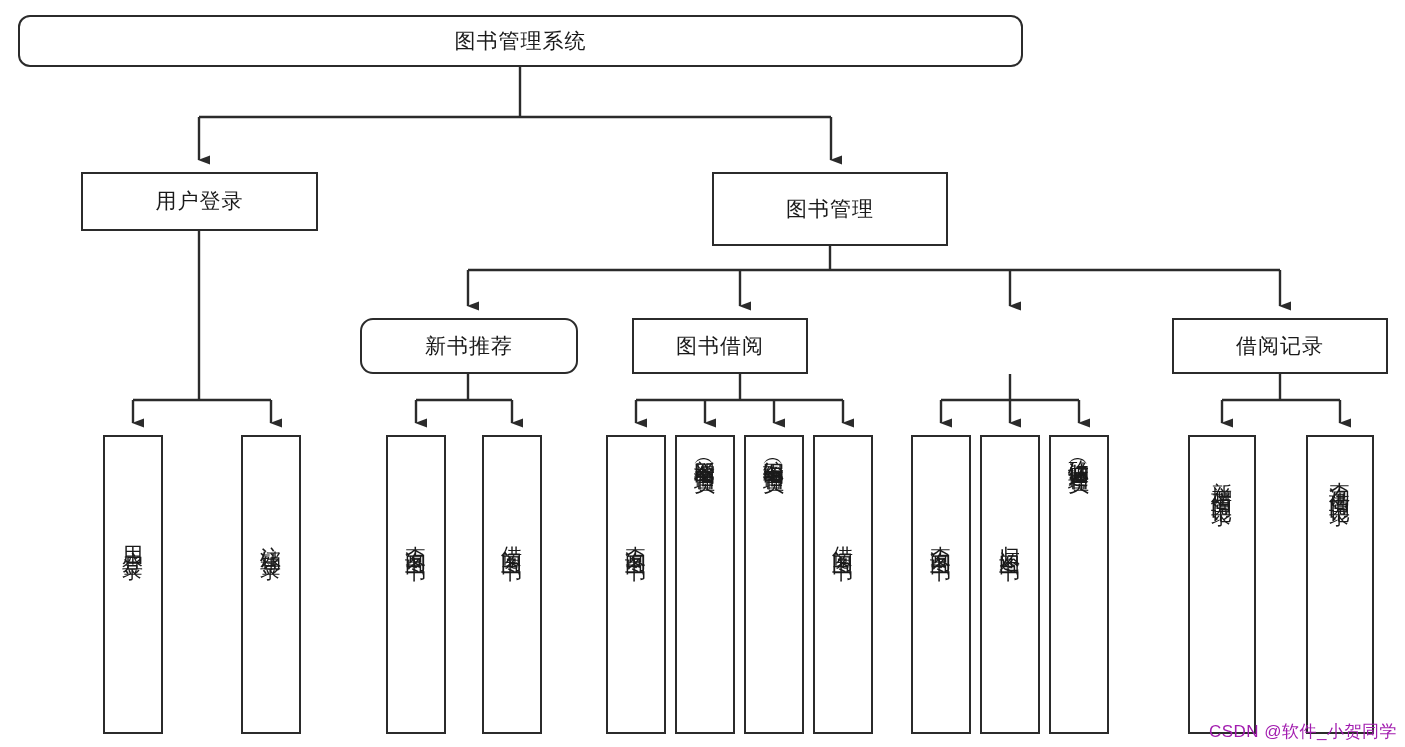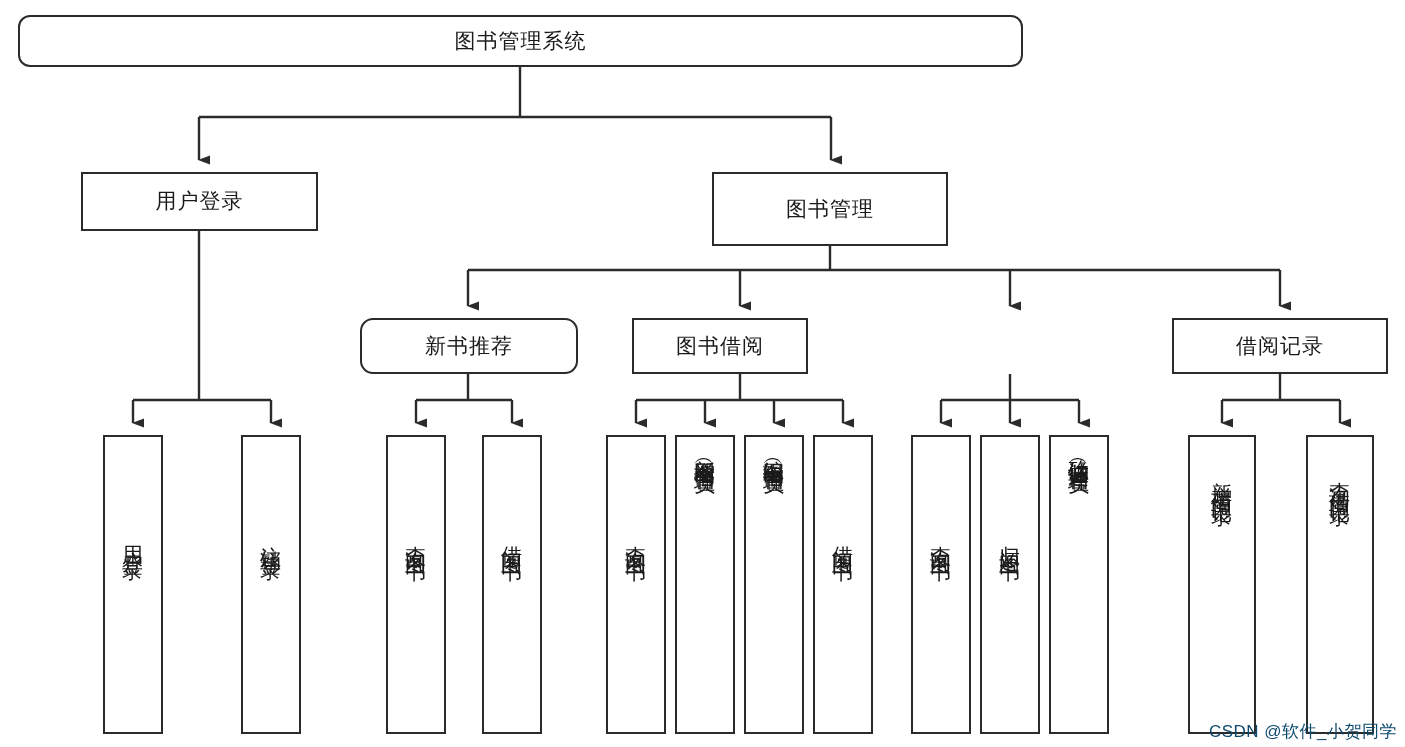--- a/index.html
+++ b/index.html
@@ -66,21 +66,21 @@
     padding-top: 92px;
   }
   .node.leaf.med-text {
     padding-top: 28px;
   }
   #watermark {
     position: absolute;
     right: 8px;
     bottom: 4px;
     font-size: 17px;
-    color: #0c4a6e;
+    color: #a21caf;
     letter-spacing: 0.5px;
     white-space: nowrap;
   }
 </style>
 </head>
 <body>
 
 <div id="diagram-canvas">
 
   <svg id="edge-layer" viewBox="0 0 1405 747" xmlns="http://www.w3.org/2000/svg">

